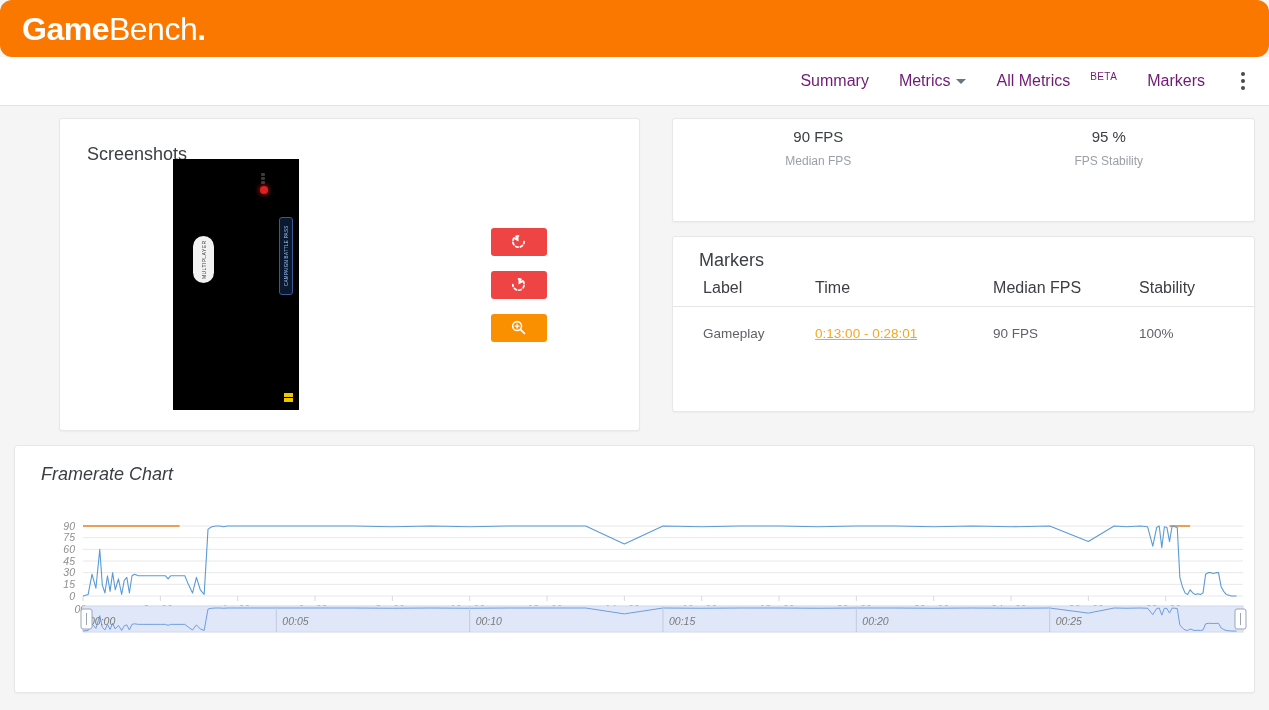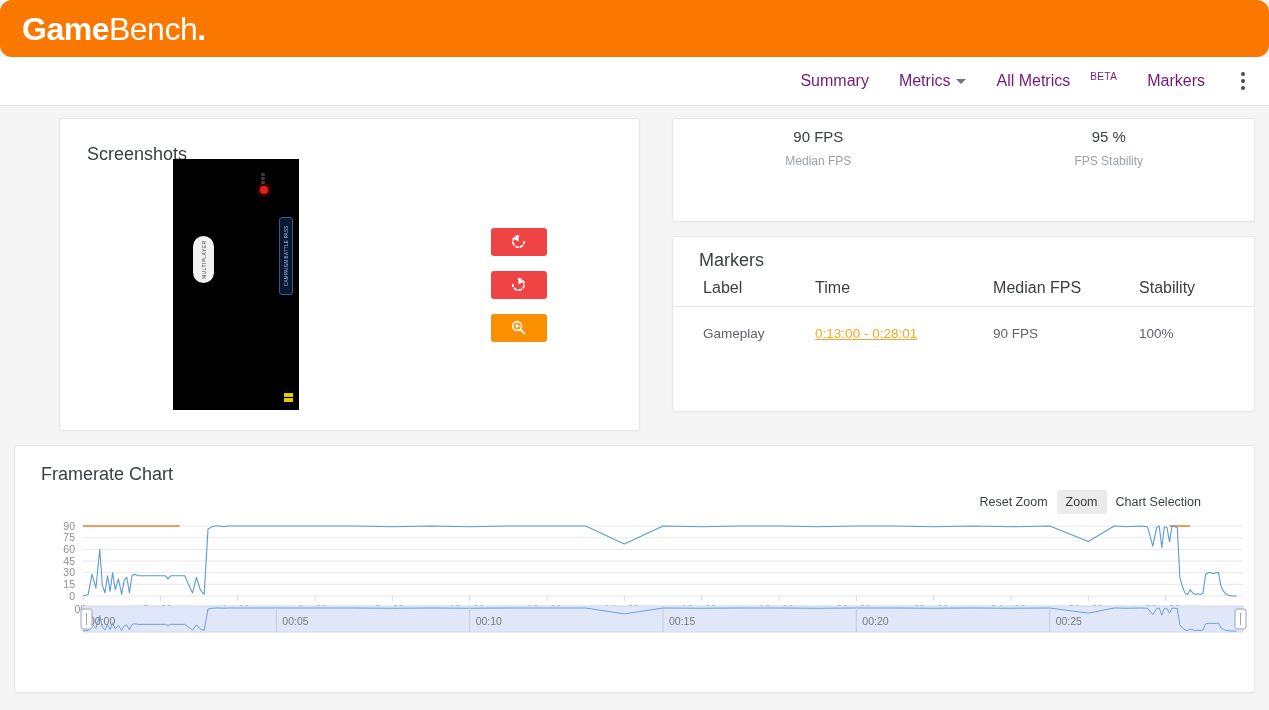--- a/index.html
+++ b/index.html
@@ -135,21 +135,21 @@
     text-align: left; padding: 0 0 9px 0;
     border-bottom: 1px solid #e6e6e6;
   }
   .mk-table td { font-size: 13.5px; color: #5f6368; padding: 19px 0 0 0; }
   .mk-c1 { padding-left: 30px !important; width: 142px; }
   .mk-c2 { width: 178px; }
   .mk-c3 { width: 146px; }
   .mk-link { color: #f5a623; text-decoration: underline; cursor: pointer; }
 
   
-  .chart-card { margin-top: 14px; height: 248px; position: relative; }
+  .chart-card { margin-top: 14px; height: 248px; position: relative; font-style: italic; }
   .chart-title { font-size: 18px; color: #3c4043; padding: 18px 0 0 26px; }
   .chart-controls {
     position: absolute; right: 44px; top: 44px;
     display: flex; align-items: center; gap: 0;
   }
   .ctl {
     font-size: 12.5px; color: #3c4043;
     padding: 5px 9px; cursor: pointer; border-radius: 2px;
   }
   .ctl.active { background: #ebebeb; }
@@ -279,25 +279,20 @@
           </tbody>
         </table>
       </div>
 
     </div>
   </div>
 
   <div class="card chart-card">
     <div class="chart-title">Framerate Chart</div>
 
-    <div class="chart-controls">
-      <div class="ctl">Reset Zoom</div>
-      <div class="ctl active">Zoom</div>
-      <div class="ctl">Chart Selection</div>
-    </div>
 
     <div class="plot-wrap">
       <svg class="plot-svg" width="1267" height="172" viewBox="0 0 1267 172">
         <g id="grid-group">
             <line x1="68" y1="76" x2="1228" y2="76" stroke="#e8e8e8" stroke-width="1"></line>
             <line x1="68" y1="64.33333333333333" x2="1228" y2="64.33333333333333" stroke="#e8e8e8" stroke-width="1"></line>
             <line x1="68" y1="52.66666666666667" x2="1228" y2="52.66666666666667" stroke="#e8e8e8" stroke-width="1"></line>
             <line x1="68" y1="41" x2="1228" y2="41" stroke="#e8e8e8" stroke-width="1"></line>
             <line x1="68" y1="29.333333333333336" x2="1228" y2="29.333333333333336" stroke="#e8e8e8" stroke-width="1"></line>
             <line x1="68" y1="17.666666666666664" x2="1228" y2="17.666666666666664" stroke="#e8e8e8" stroke-width="1"></line>

